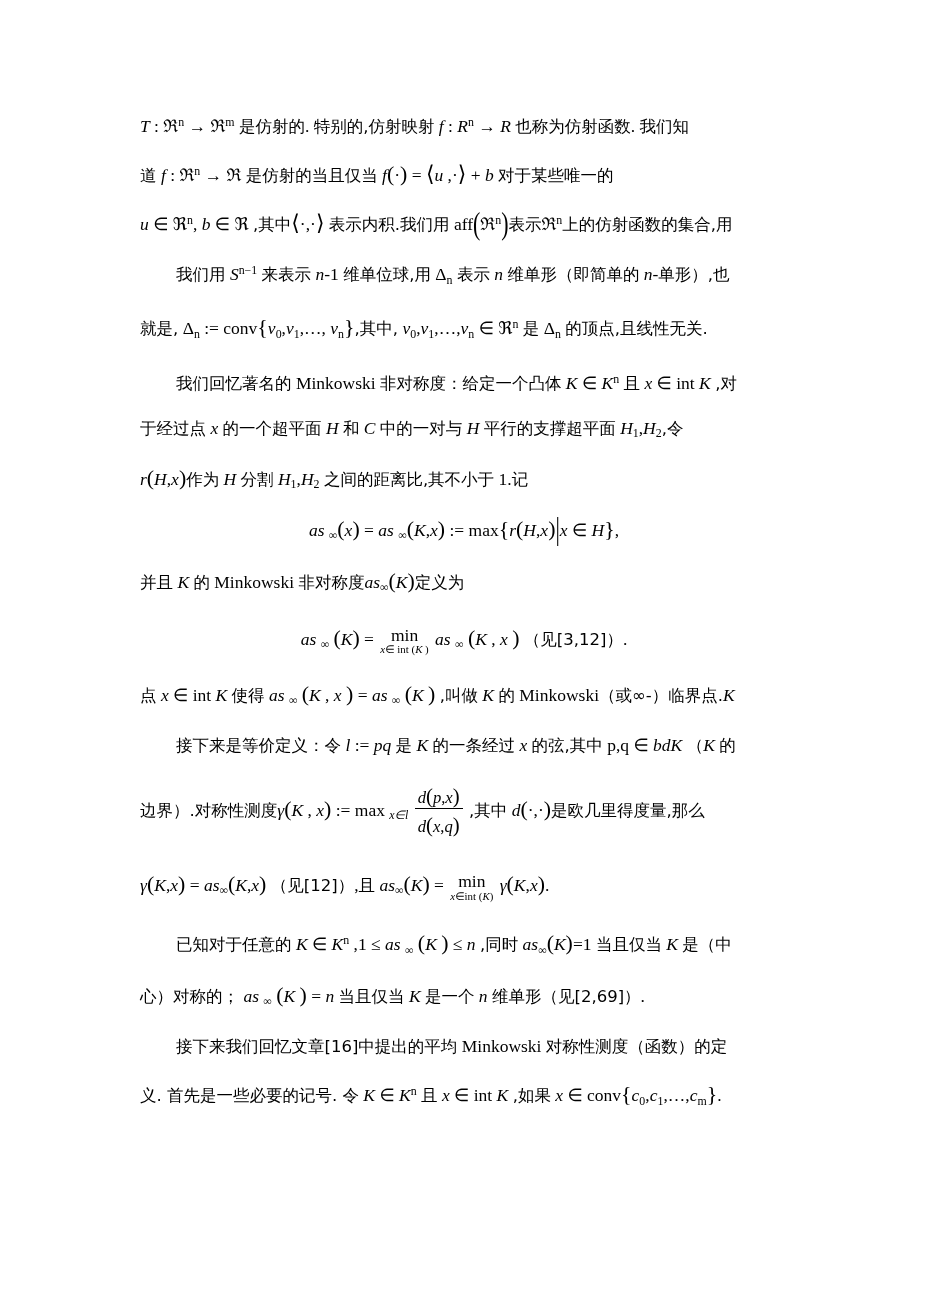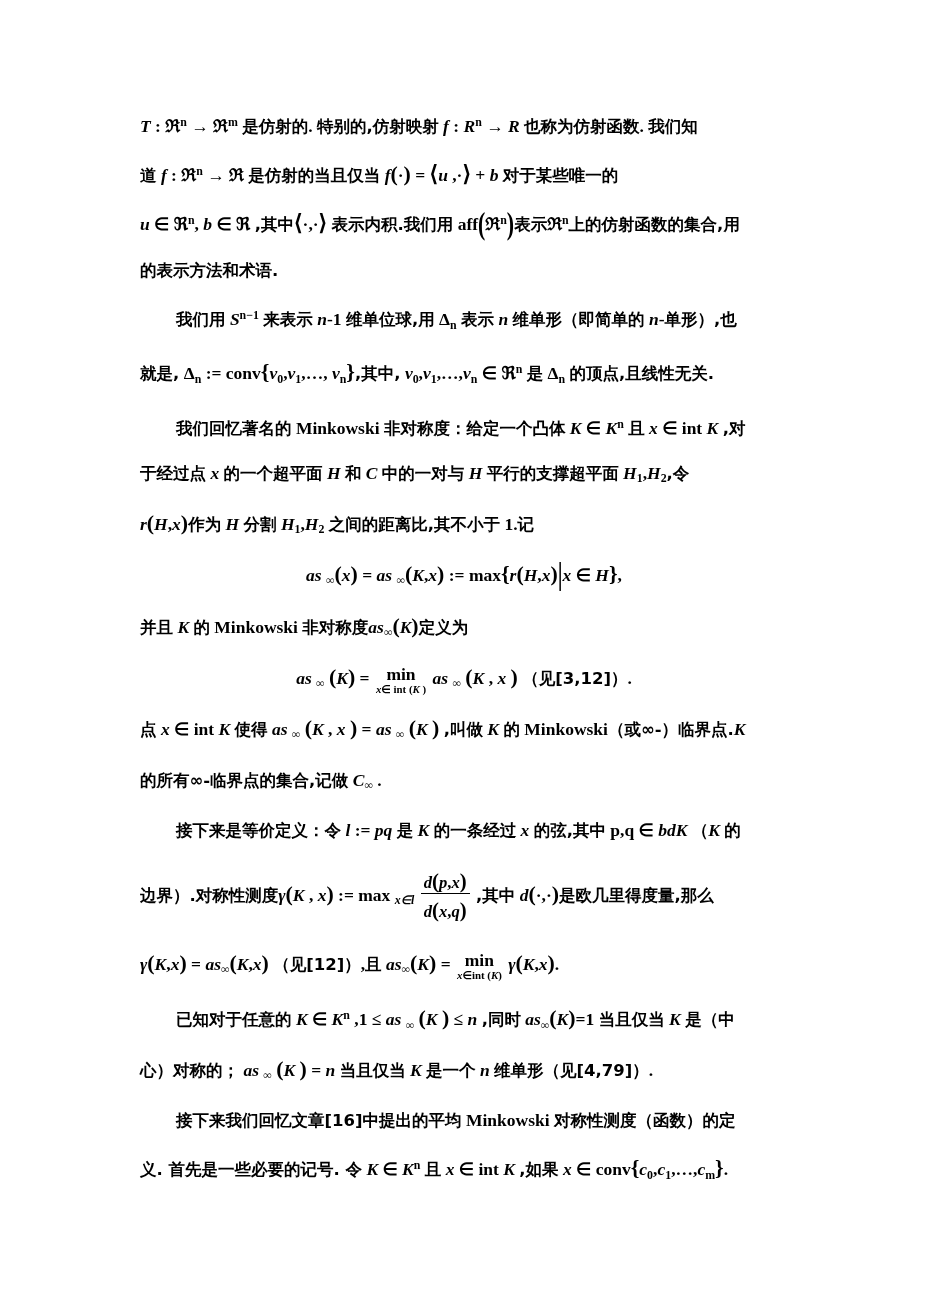--- a/index.html
+++ b/index.html
@@ -18,21 +18,20 @@
     position: relative;
     width: 926px;
     height: 1309px;
     background: #ffffff;
   }
   .content {
     position: absolute;
     left: 140px;
     top: 100px;
     width: 648px;
-    font-weight: bold;
   }
   p {
     margin: 0 0 0 0;
     font-size: 17.5px;
     line-height: 45px;
     text-align: justify;
     text-justify: inter-ideograph;
   }
   p.indent {
     text-indent: 36px;
@@ -85,21 +84,21 @@
   .frac .den {
     display: block;
     border-top: 1px solid #000;
     padding: 4px 3px;
   }
   .underop {
     display: inline-block;
     vertical-align: middle;
     text-align: center;
     line-height: 1.05;
-    margin: 0 2px;
+    margin: 16px 2px;
   }
   .underop .op {
     display: block;
     font-style: normal;
   }
   .underop .lim {
     display: block;
     font-size: 0.62em;
     font-style: normal;
   }
@@ -120,23 +119,20 @@
   <div class="content">
 
     <p>
       <span class="mi">T</span> <span class="mu">:</span> <span class="mu">ℜ</span><span class="supn">n</span> <span class="mu">→</span> <span class="mu">ℜ</span><span class="supn">m</span> <span class="cjk">是仿射的</span><span class="mu">.</span> <span class="cjk">特别的,仿射映射</span> <span class="mi">f</span> <span class="mu">:</span> <span class="mi">R</span><span class="supn">n</span> <span class="mu">→</span> <span class="mi">R</span> <span class="cjk">也称为仿射函数</span><span class="mu">.</span> <span class="cjk">我们知</span>
     </p>
     <p>
       <span class="cjk">道</span> <span class="mi">f</span> <span class="mu">:</span> <span class="mu">ℜ</span><span class="supn">n</span> <span class="mu">→</span> <span class="mu">ℜ</span> <span class="cjk">是仿射的当且仅当</span> <span class="mi">f</span><span class="big">(</span><span class="mu">·</span><span class="big">)</span> <span class="mu">=</span> <span class="big">⟨</span><span class="mi">u</span> <span class="mu">,</span><span class="mu">·</span><span class="big">⟩</span> <span class="mu">+</span> <span class="mi">b</span> <span class="cjk">对于某些唯一的</span>
     </p>
     <p>
       <span class="mi">u</span> <span class="mu">∈</span> <span class="mu">ℜ</span><span class="supn">n</span><span class="mu">,</span> <span class="mi">b</span> <span class="mu">∈</span> <span class="mu">ℜ</span> <span class="cjk">,其中</span><span class="big">⟨</span><span class="mu">·</span><span class="mu">,</span><span class="mu">·</span><span class="big">⟩</span> <span class="cjk">表示内积.我们用</span> <span class="mu">aff</span><span class="big tall">(</span><span class="mu">ℜ</span><span class="supn">n</span><span class="big tall">)</span><span class="cjk">表示</span><span class="mu">ℜ</span><span class="supn">n</span><span class="cjk">上的仿射函数的集合,用</span>
-    </p>
-    <p>
-      <span class="cjk">的表示方法和术语.</span>
     </p>
 
     <p class="indent">
       <span class="cjk">我们用</span> <span class="mi">S</span><span class="supn">n−1</span> <span class="cjk">来表示</span> <span class="mi">n</span><span class="mu">-1</span> <span class="cjk">维单位球,用</span> <span class="mu">Δ</span><span class="subn">n</span> <span class="cjk">表示</span> <span class="mi">n</span> <span class="cjk">维单形（即简单的</span> <span class="mi">n</span><span class="mu">-</span><span class="cjk">单形）,也</span>
     </p>
     <p>
       <span class="cjk">就是,</span> <span class="mu">Δ</span><span class="subn">n</span> <span class="mu">:=</span> <span class="mu">conv</span><span class="big">{</span><span class="mi">v</span><span class="subn">0</span><span class="mu">,</span><span class="mi">v</span><span class="subn">1</span><span class="mu">,…,</span> <span class="mi">v</span><span class="subn">n</span><span class="big">}</span><span class="cjk">,其中,</span> <span class="mi">v</span><span class="subn">0</span><span class="mu">,</span><span class="mi">v</span><span class="subn">1</span><span class="mu">,…,</span><span class="mi">v</span><span class="subn">n</span> <span class="mu">∈</span> <span class="mu">ℜ</span><span class="supn">n</span> <span class="cjk">是</span> <span class="mu">Δ</span><span class="subn">n</span> <span class="cjk">的顶点,且线性无关.</span>
     </p>
 
     <p class="indent">
@@ -162,23 +158,20 @@
       <span class="underop">
         <span class="op">min</span>
         <span class="lim"><span class="mi">x</span><span class="mu">∈</span> <span class="mu">int</span> <span class="mu">(</span><span class="mi">K</span> <span class="mu">)</span></span>
       </span>
       <span class="mi">as</span> <span class="subn">∞</span> <span class="big">(</span><span class="mi">K</span> <span class="mu">,</span> <span class="mi">x</span> <span class="big">)</span> <span class="cjk">（见[3,12]）</span><span class="mu">.</span>
     </div>
 
     <p>
       <span class="cjk">点</span> <span class="mi">x</span> <span class="mu">∈</span> <span class="mu">int</span> <span class="mi">K</span> <span class="cjk">使得</span> <span class="mi">as</span> <span class="subn">∞</span> <span class="big">(</span><span class="mi">K</span> <span class="mu">,</span> <span class="mi">x</span> <span class="big">)</span> <span class="mu">=</span> <span class="mi">as</span> <span class="subn">∞</span> <span class="big">(</span><span class="mi">K</span> <span class="big">)</span> <span class="cjk">,叫做</span> <span class="mi">K</span> <span class="cjk">的</span> <span class="mu">Minkowski</span><span class="cjk">（或∞-）临界点.</span><span class="mi">K</span>
     </p>
-    <p>
-      <span class="cjk">的所有∞-临界点的集合,记做</span> <span class="mi">C</span><span class="subn">∞</span> <span class="mu">.</span>
-    </p>
 
     <p class="indent">
       <span class="cjk">接下来是等价定义：令</span> <span class="mi">l</span> <span class="mu">:=</span> <span class="mi">pq</span> <span class="cjk">是</span> <span class="mi">K</span> <span class="cjk">的一条经过</span> <span class="mi">x</span> <span class="cjk">的弦,其中</span> <span class="mu">p,q</span> <span class="mu">∈</span> <span class="mi">bdK</span> <span class="cjk">（</span><span class="mi">K</span> <span class="cjk">的</span>
     </p>
     <p>
       <span class="cjk">边界）.对称性测度</span><span class="mi">γ</span><span class="big">(</span><span class="mi">K</span> <span class="mu">,</span> <span class="mi">x</span><span class="big">)</span> <span class="mu">:=</span> <span class="mu">max</span> <span class="sub">x∈l</span>
       <span class="frac">
         <span class="num"><span class="mi">d</span><span class="big">(</span><span class="mi">p</span><span class="mu">,</span><span class="mi">x</span><span class="big">)</span></span>
         <span class="den"><span class="mi">d</span><span class="big">(</span><span class="mi">x</span><span class="mu">,</span><span class="mi">q</span><span class="big">)</span></span>
       </span>
@@ -190,21 +183,21 @@
         <span class="op">min</span>
         <span class="lim"><span class="mi">x</span><span class="mu">∈</span><span class="mu">int</span> <span class="mu">(</span><span class="mi">K</span><span class="mu">)</span></span>
       </span>
       <span class="mi">γ</span><span class="big">(</span><span class="mi">K</span><span class="mu">,</span><span class="mi">x</span><span class="big">)</span><span class="mu">.</span>
     </p>
 
     <p class="indent">
       <span class="cjk">已知对于任意的</span> <span class="mi">K</span> <span class="mu">∈</span> <span class="mi">K</span><span class="supn">n</span> <span class="mu">,1</span> <span class="mu">≤</span> <span class="mi">as</span> <span class="subn">∞</span> <span class="big">(</span><span class="mi">K</span> <span class="big">)</span> <span class="mu">≤</span> <span class="mi">n</span> <span class="cjk">,同时</span> <span class="mi">as</span><span class="subn">∞</span><span class="big">(</span><span class="mi">K</span><span class="big">)</span><span class="mu">=1</span> <span class="cjk">当且仅当</span> <span class="mi">K</span> <span class="cjk">是（中</span>
     </p>
     <p>
-      <span class="cjk">心）对称的；</span> <span class="mi">as</span> <span class="subn">∞</span> <span class="big">(</span><span class="mi">K</span> <span class="big">)</span> <span class="mu">=</span> <span class="mi">n</span> <span class="cjk">当且仅当</span> <span class="mi">K</span> <span class="cjk">是一个</span> <span class="mi">n</span> <span class="cjk">维单形（见[4,79]）</span><span class="mu">.</span>
+      <span class="cjk">心）对称的；</span> <span class="mi">as</span> <span class="subn">∞</span> <span class="big">(</span><span class="mi">K</span> <span class="big">)</span> <span class="mu">=</span> <span class="mi">n</span> <span class="cjk">当且仅当</span> <span class="mi">K</span> <span class="cjk">是一个</span> <span class="mi">n</span> <span class="cjk">维单形（见[2,69]）</span><span class="mu">.</span>
     </p>
 
     <p class="indent">
       <span class="cjk">接下来我们回忆文章[16]中提出的平均</span> <span class="mu">Minkowski</span> <span class="cjk">对称性测度（函数）的定</span>
     </p>
     <p>
       <span class="cjk">义. 首先是一些必要的记号. 令</span> <span class="mi">K</span> <span class="mu">∈</span> <span class="mi">K</span><span class="supn">n</span> <span class="cjk">且</span> <span class="mi">x</span> <span class="mu">∈</span> <span class="mu">int</span> <span class="mi">K</span> <span class="cjk">,如果</span> <span class="mi">x</span> <span class="mu">∈</span> <span class="mu">conv</span><span class="big">{</span><span class="mi">c</span><span class="subn">0</span><span class="mu">,</span><span class="mi">c</span><span class="subn">1</span><span class="mu">,…,</span><span class="mi">c</span><span class="subn">m</span><span class="big">}</span><span class="mu">.</span>
     </p>
 
   </div>

